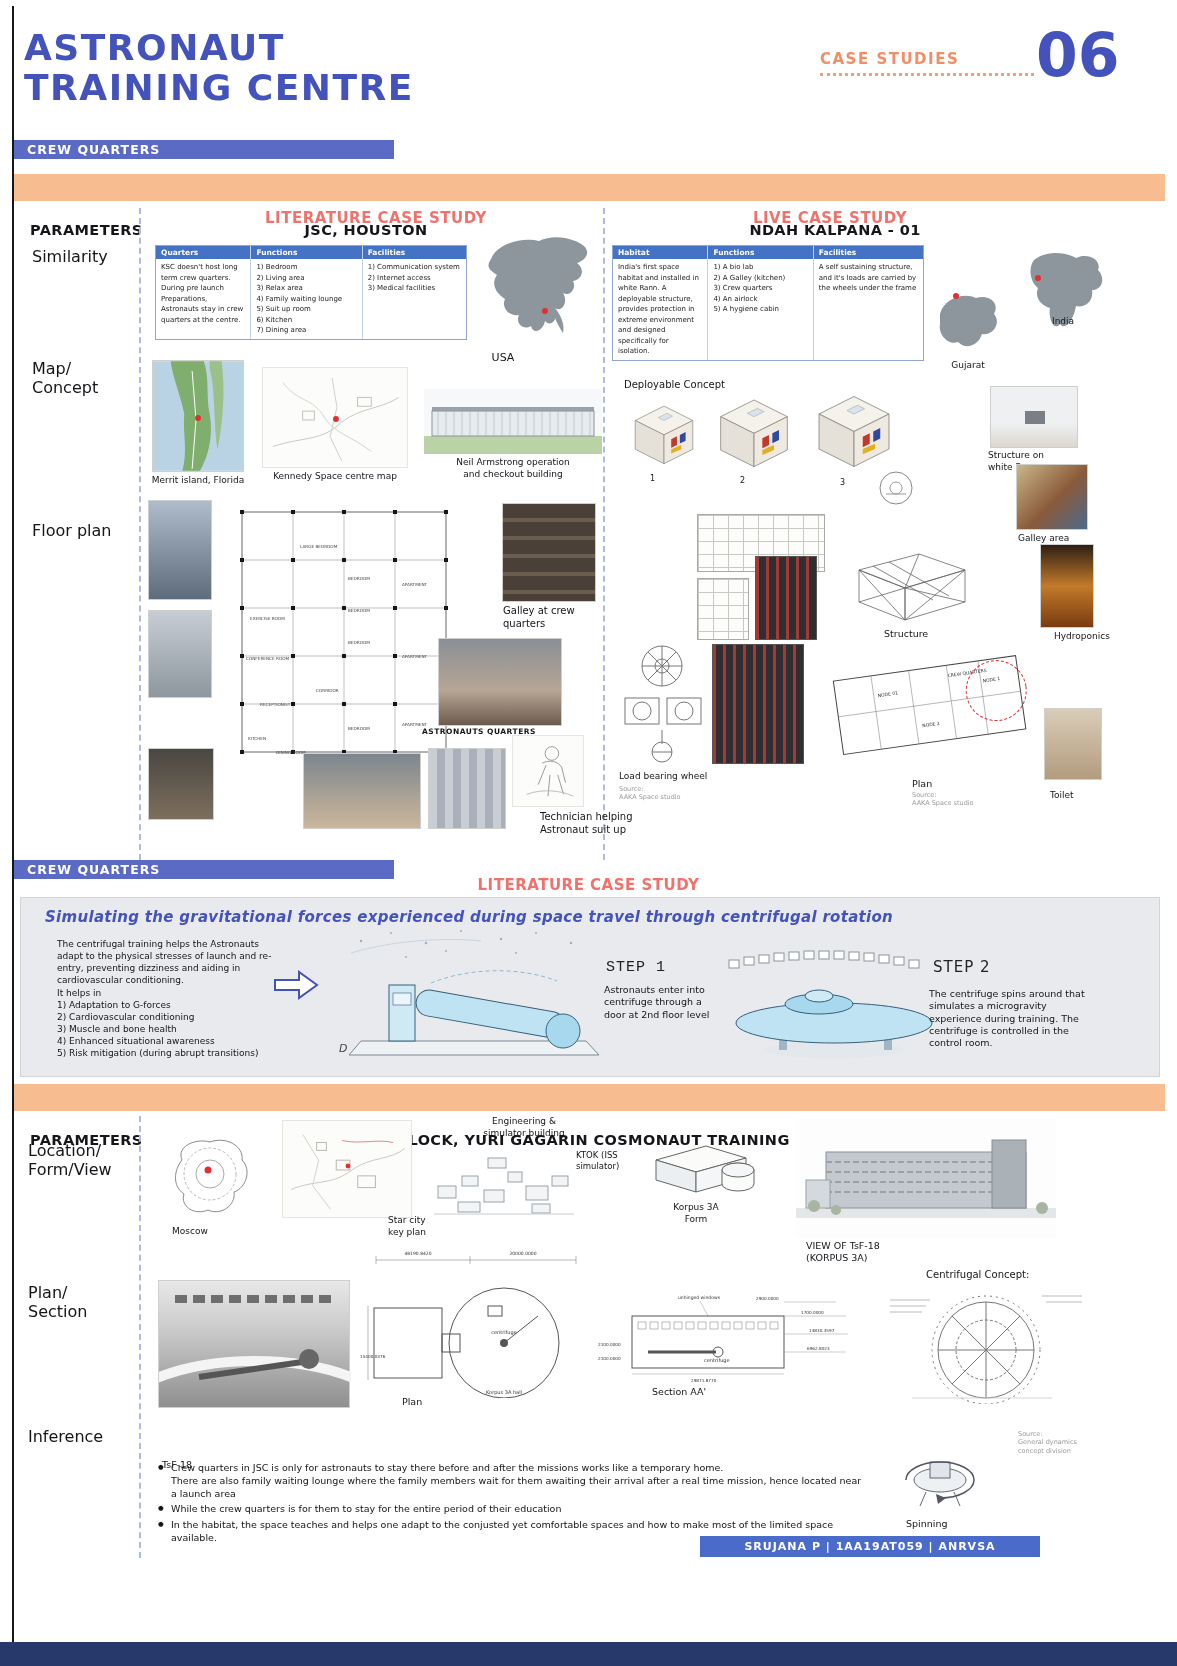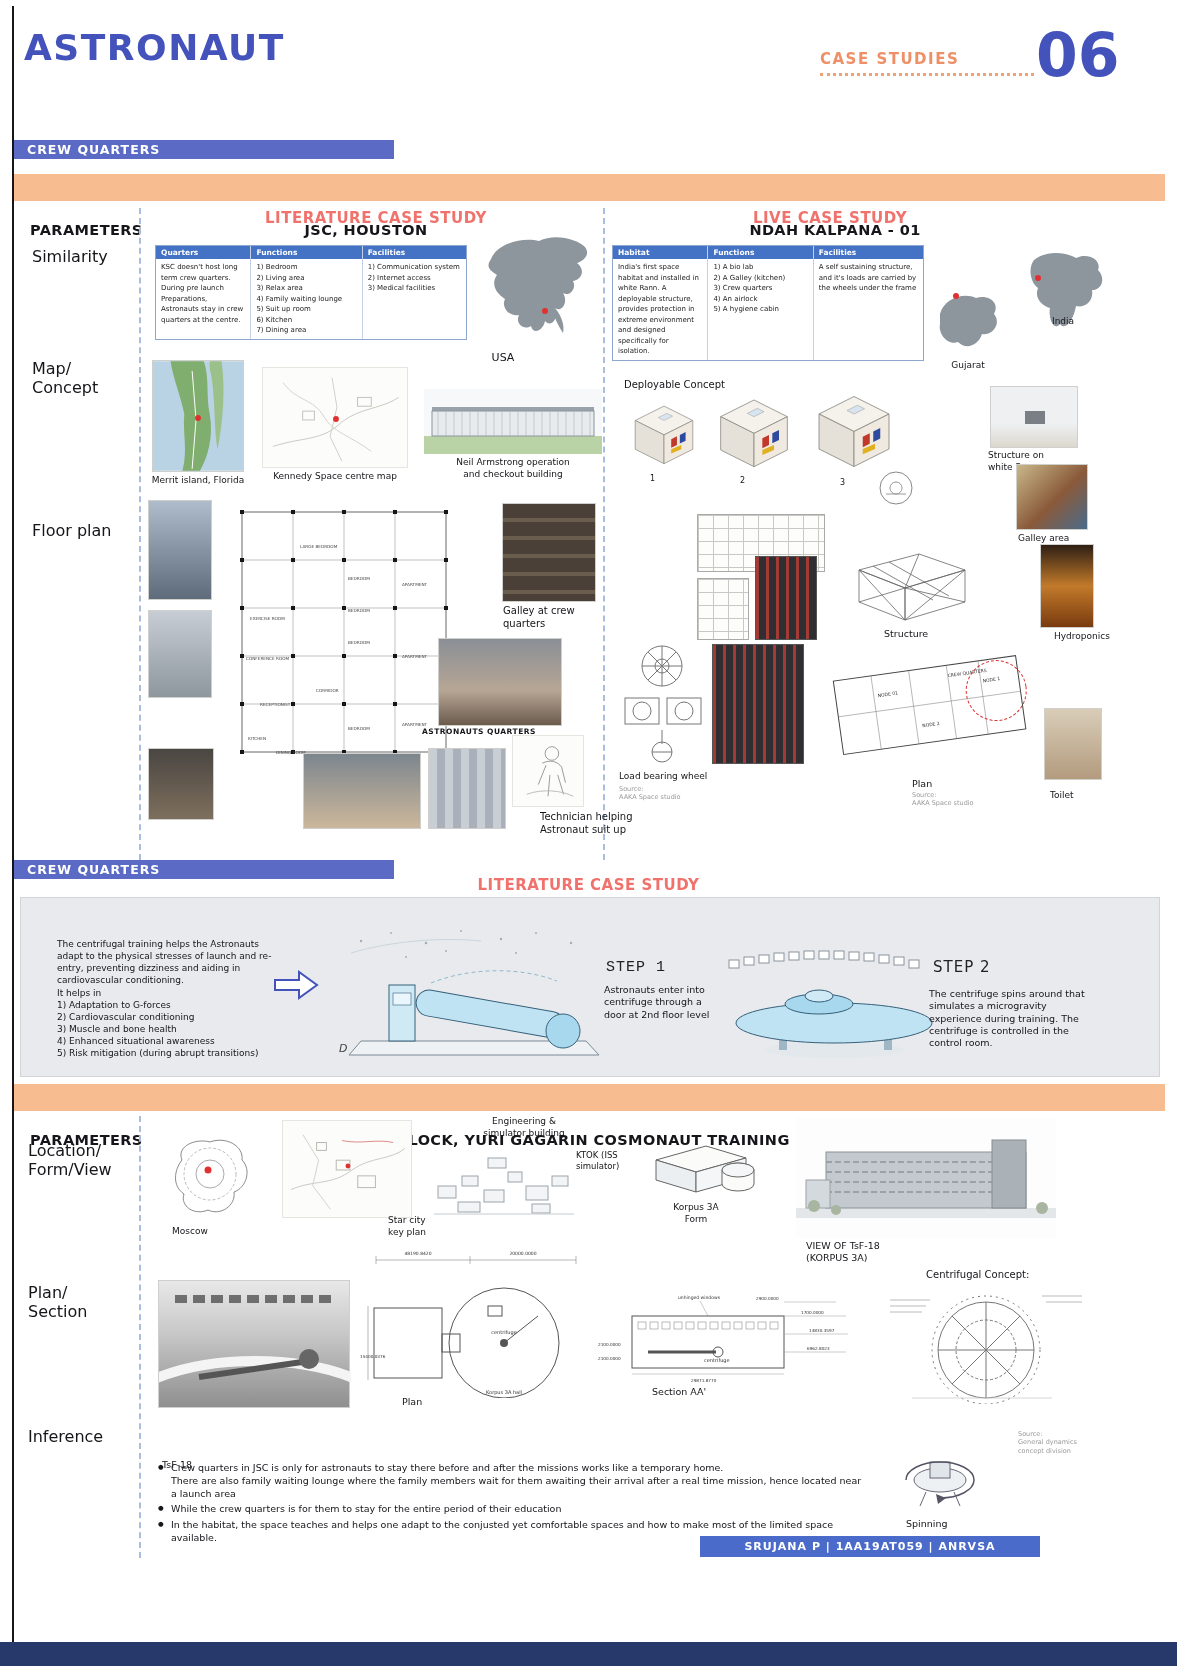--- a/index.html
+++ b/index.html
@@ -59,20 +59,21 @@
 </head>
 <body>
 
 <div class="page">
 
   <div class="abs frame-left"></div>
   <div class="abs bottom-band"></div>
 
   <div class="abs title">
     <div>ASTRONAUT</div>
+    <div>TRAINING CENTRE</div>
   </div>
   <div class="abs case-label">CASE STUDIES</div>
   <div class="abs page-num">06</div>
 
   <div class="abs bluebar" style="left:14px; top:140px;">CREW QUARTERS</div>
   <div class="abs orangebar" style="top:174px;">
     <span class="lbl" style="left:16px;">PARAMETERS</span>
     <span class="lbl" style="left:272px; width:160px; text-align:center;">JSC, HOUSTON</span>
     <span class="lbl" style="left:721px; width:200px; text-align:center;">NDAH KALPANA - 01</span>
   </div>
@@ -322,20 +323,21 @@
   <div class="abs src" style="left:912px; top:791px;">Source:
 AAKA Space studio</div>
 
   <div class="abs photo" style="left:1044px; top:708px; width:58px; height:72px; background:linear-gradient(180deg,#d9cdb8,#b39b7e);"></div>
   <div class="abs cap" style="left:1050px; top:790px;">Toilet</div>
 
   <div class="abs bluebar" style="left:14px; top:860px;">CREW QUARTERS</div>
   <div class="abs redhead" style="left:0; top:876px; width:1177px;">LITERATURE CASE STUDY</div>
 
   <div class="abs gray-panel">
+    <div class="abs g-title" style="left:24px; top:10px;">Simulating the gravitational forces experienced during space travel through centrifugal rotation</div>
     <div class="abs g-para" style="left:20px; top:40px; width:230px;">The centrifugal training helps the Astronauts adapt to the physical stresses of launch and re-entry, preventing dizziness and aiding in cardiovascular conditioning.
 It helps in
 1) Adaptation to G-forces
 2) Cardiovascular conditioning
 3) Muscle and bone health
 4) Enhanced situational awareness
 5) Risk mitigation (during abrupt transitions)</div>
     <svg class="abs" style="left:252px; top:72px;" width="46" height="30" viewBox="0 0 46 30">
       <polygon points="2,10 26,10 26,2 44,15 26,28 26,20 2,20" fill="#fff" stroke="#4353bb" stroke-width="2"></polygon>
     </svg>

